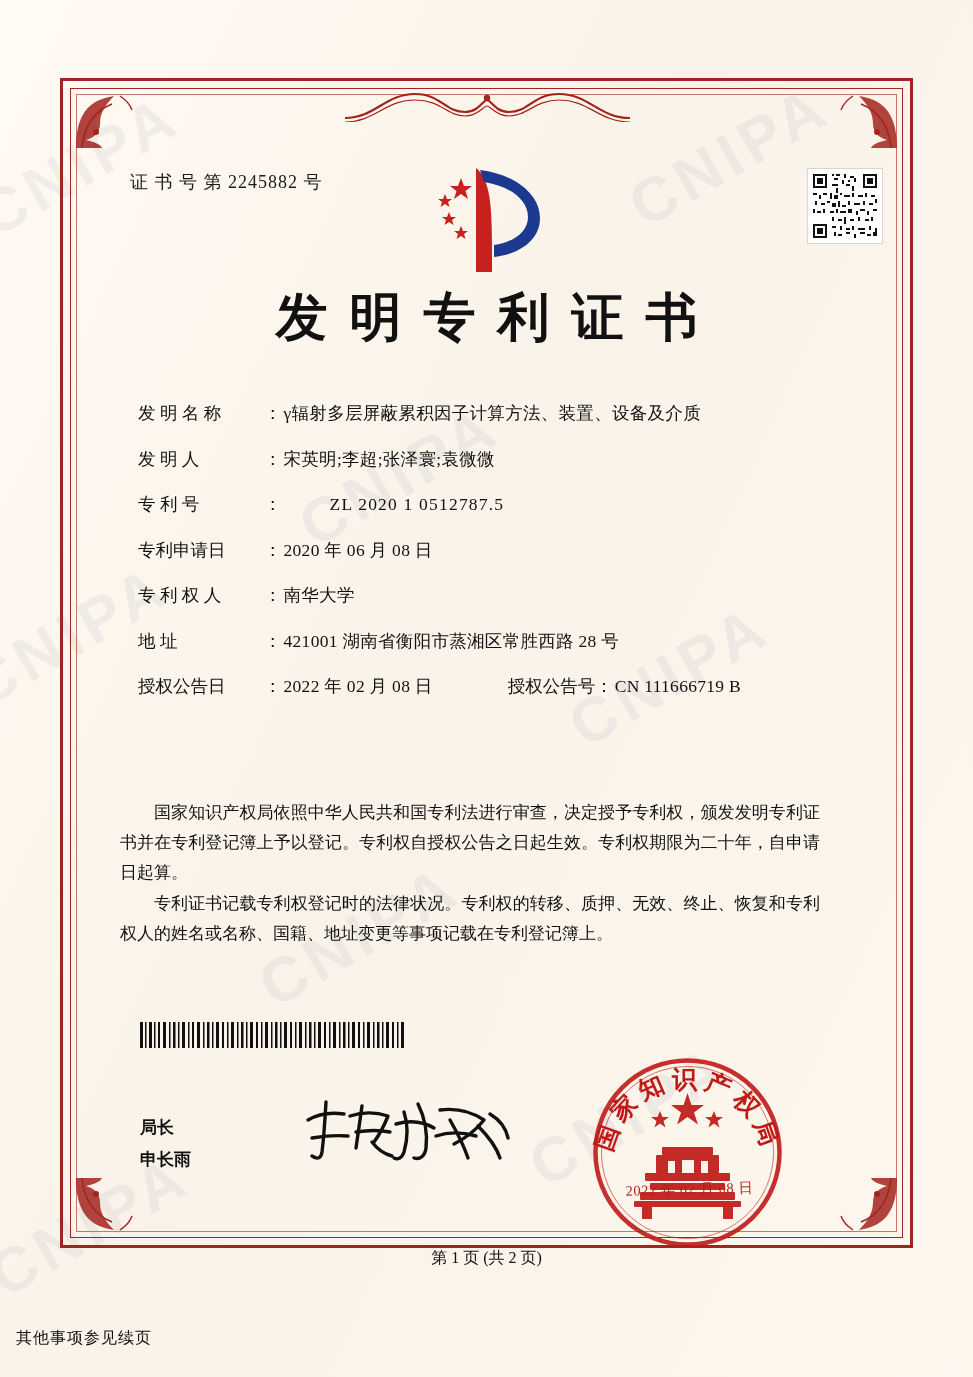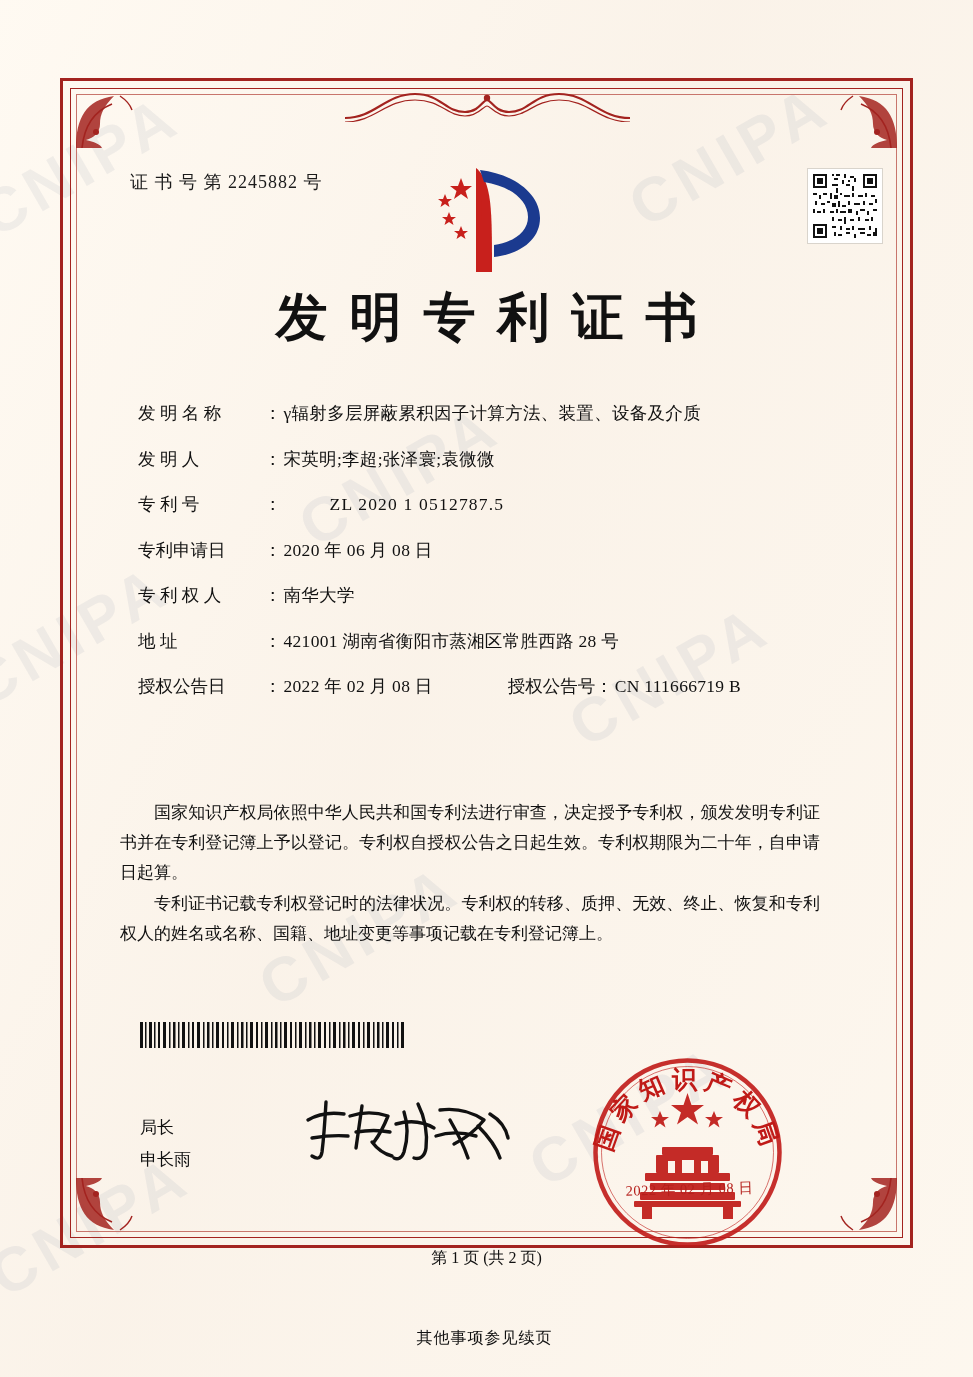--- a/index.html
+++ b/index.html
@@ -183,20 +183,21 @@
   }
   .barcode svg { width: 100%; height: 100%; display: block; }
 
   
   .sig-label {
     position: absolute;
     left: 140px; top: 1112px;
     font-size: 17px;
     color: #111;
     line-height: 1.9;
+    font-weight: bold;
   }
   .signature {
     position: absolute;
     left: 300px; top: 1090px;
     width: 215px; height: 80px;
     color: #111;
   }
   .signature svg { width: 100%; height: 100%; display: block; }
 
   
@@ -223,24 +224,24 @@
     left: 0; right: 0;
     top: 1248px;
     text-align: center;
     font-size: 16px;
     color: #111;
   }
   .foot-note {
     position: absolute;
     left: 0; right: 4px;
     top: 1328px;
-    text-align: center;
     font-size: 16px;
     color: #111;
     letter-spacing: 1px;
+    padding-left: 16px;
   }
 </style>
 </head>
 <body>
 
 <div id="page">
 
   <div class="wm w1">CNIPA</div>
   <div class="wm w2">CNIPA</div>
   <div class="wm w3">CNIPA</div>

